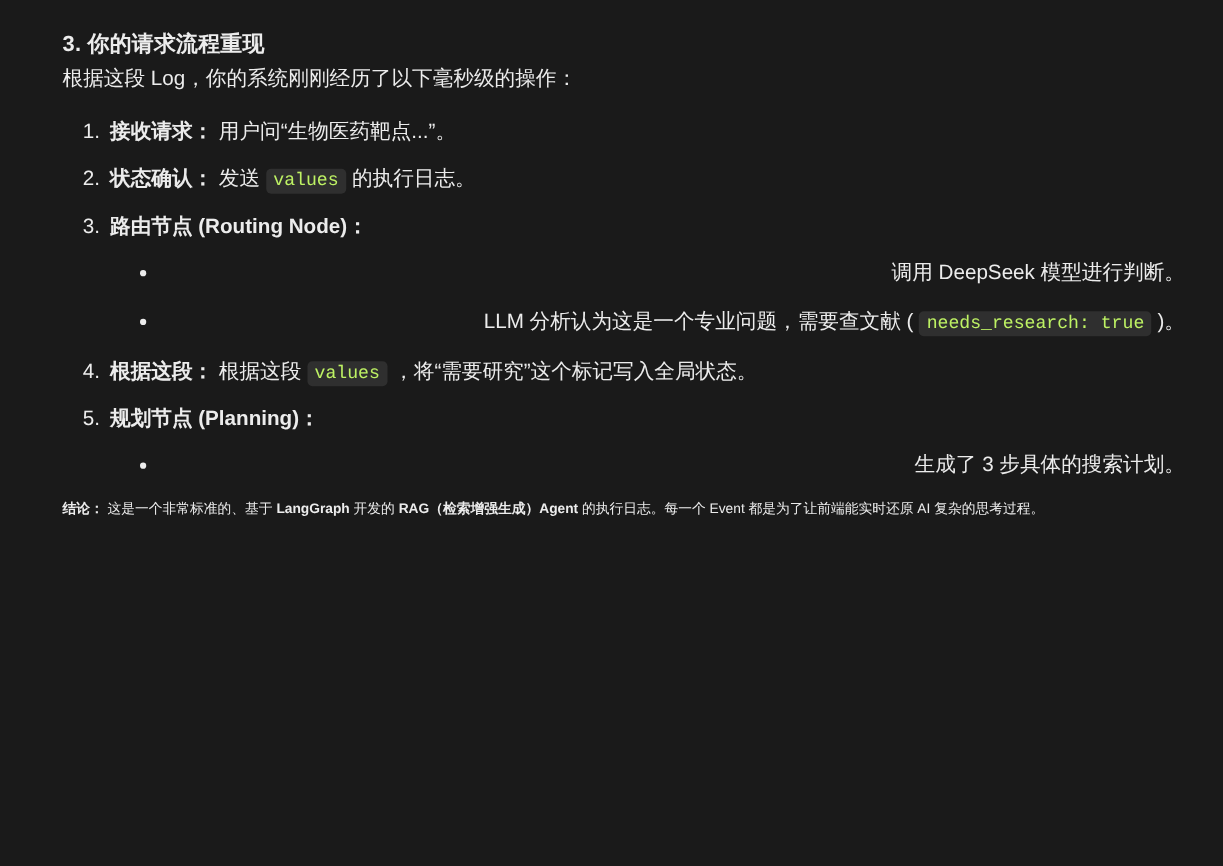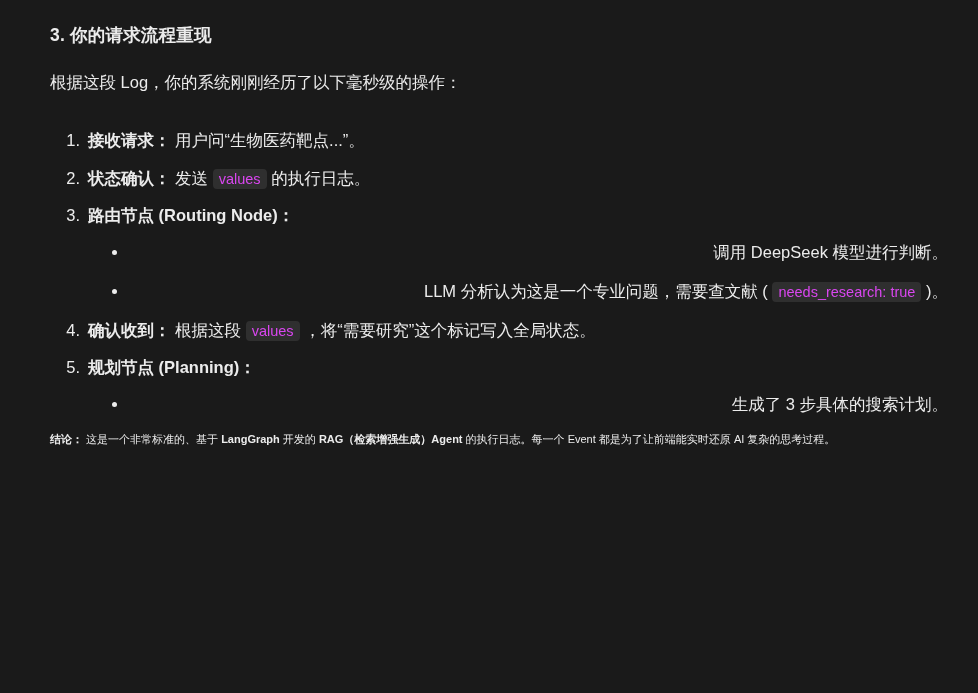--- a/index.html
+++ b/index.html
@@ -18,27 +18,27 @@
     box-sizing: border-box;
     width: 978px;
     height: 693px;
     padding: 22px 30px 10px 50px;
     background: #1a1a1a;
   }
   .heading {
     font-size: 17.5px;
     font-weight: bold;
     line-height: 1.5;
-    margin: 0 0 22px 0;
+    margin: 0 0 3px 0;
     letter-spacing: 0.2px;
   }
   .para {
     font-size: 16.5px;
     line-height: 1.55;
-    margin: 0 0 32px 0;
+    margin: 0 0 16px 0;
   }
   ol.steps {
     list-style: none;
     margin: 0;
     padding: 0;
   }
   ol.steps > li {
     position: relative;
     padding-left: 38px;
     margin-bottom: 13px;
@@ -76,23 +76,23 @@
   ul.sub > li > .dot {
     position: absolute;
     left: 24px;
     top: 0.62em;
     width: 5px;
     height: 5px;
     border-radius: 50%;
     background: #ececec;
   }
   code.inline {
-    font-family: Liberation Sans, sans-serif;
+    font-family: Liberation Mono, monospace;
     background: #2f2f2f;
-    color: #d946ef;
+    color: #bef264;
     border-radius: 4px;
     padding: 2px 6px;
     font-size: 14.5px;
     white-space: nowrap;
   }
   .conclusion {
     font-size: 11px;
     line-height: 1.62;
     margin: 8px 0 0 0;
   }
@@ -131,21 +131,21 @@
         </li>
         <li>
           <span class="dot"></span>
           <span>LLM 分析认为这是一个专业问题，需要查文献 (</span> <code class="inline">needs_research: true</code> <span>)。</span>
         </li>
       </ul>
     </li>
 
     <li>
       <span class="marker">4.</span>
-      <span class="li-text"><span class="b">确认收到：</span> <span>根据这段</span> <code class="inline">values</code> <span>，将“需要研究”这个标记写入全局状态。</span></span>
+      <span class="li-text"><span class="b">根据这段：</span> <span>根据这段</span> <code class="inline">values</code> <span>，将“需要研究”这个标记写入全局状态。</span></span>
     </li>
 
     <li>
       <span class="marker">5.</span>
       <span class="li-text"><span class="b">规划节点 (Planning)：</span></span>
       <ul class="sub">
         <li>
           <span class="dot"></span>
           <span>生成了 3 步具体的搜索计划。</span>
         </li>

